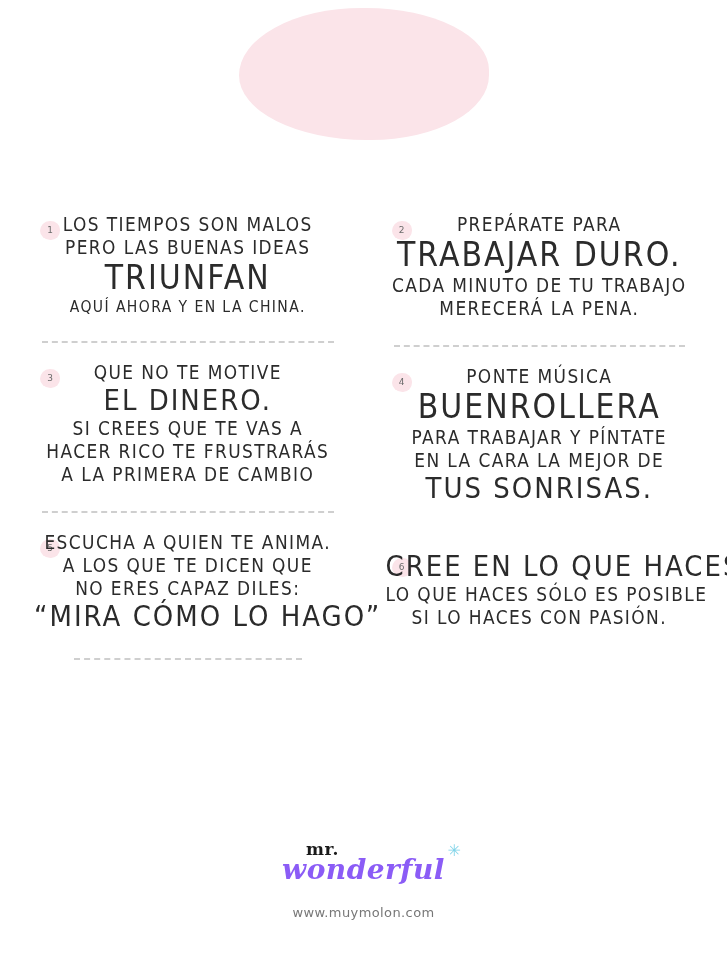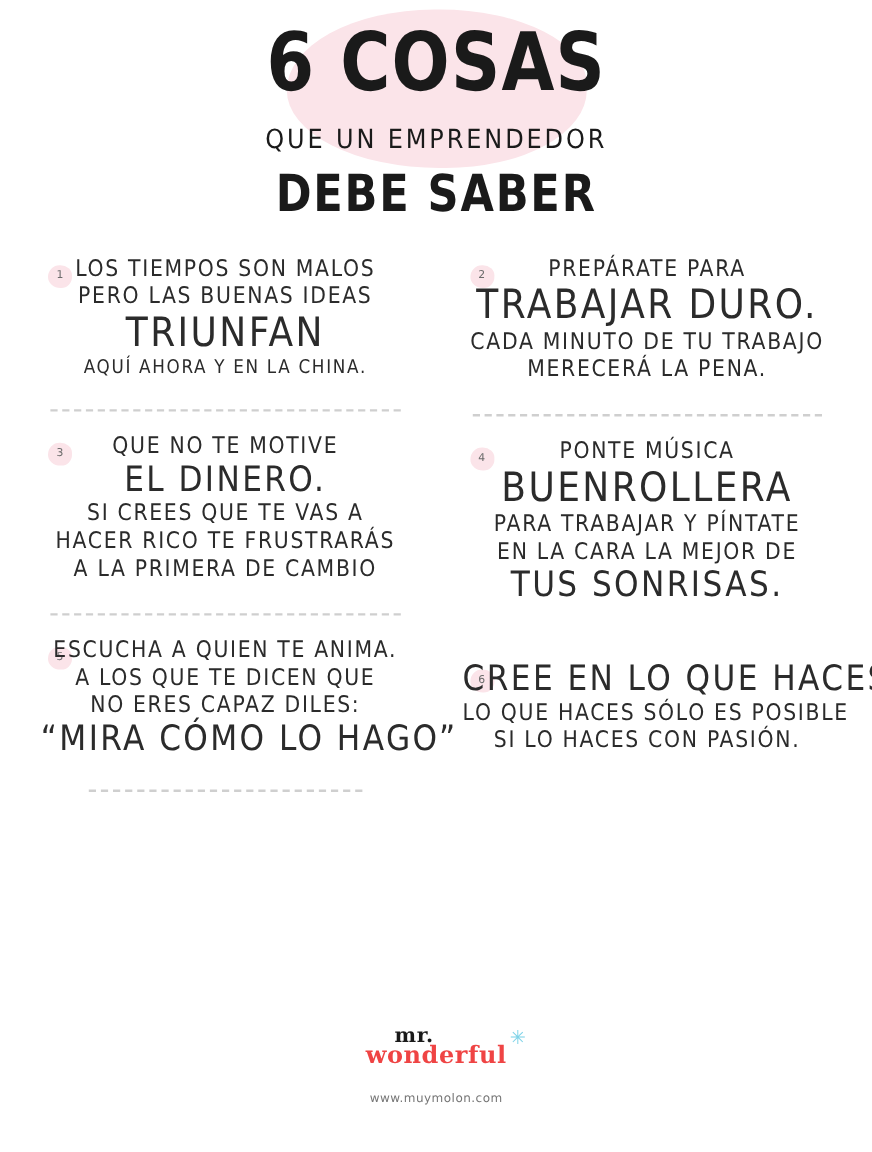--- a/index.html
+++ b/index.html
@@ -135,52 +135,48 @@
     font-family: "DejaVu Serif", serif;
     font-size: 17px;
     font-weight: bold;
     color: #1a1a1a;
     display: block;
     margin-left: 24px;
     letter-spacing: 0.5px;
   }
   .logo-wonderful {
     font-family: "DejaVu Serif", serif;
-    font-size: 20px;
-    font-weight: bold;
-    color: #ef4444;
+    font-style: italic;
+    font-size: 28px;
+    font-weight: bold;
+    color: #8b5cf6;
     display: block;
     margin-top: -6px;
     letter-spacing: 0.5px;
   }
   .logo-star {
     position: absolute;
     right: -16px;
     top: 2px;
     color: #7fd3e8;
     font-size: 16px;
   }
   .site {
     font-family: "DejaVu Sans", sans-serif;
-    font-size: 10px;
+    font-size: 13px;
     color: #777;
     line-height: 1.7;
     letter-spacing: 0.4px;
   }
 </style>
 </head>
 <body>
 
 <div class="header">
   <div class="blob"></div>
-  <div class="title-wrap">
-    <div class="title-1">6 COSAS</div>
-    <div class="title-2">QUE UN EMPRENDEDOR</div>
-    <div class="title-3">DEBE SABER</div>
-  </div>
 </div>
 
 <div class="columns">
 
   <div class="col col-left">
 
     <div class="tip">
       <span class="bullet">1</span>
       <span class="line sz-md">LOS TIEMPOS SON MALOS</span>
       <span class="line sz-md">PERO LAS BUENAS IDEAS</span>

